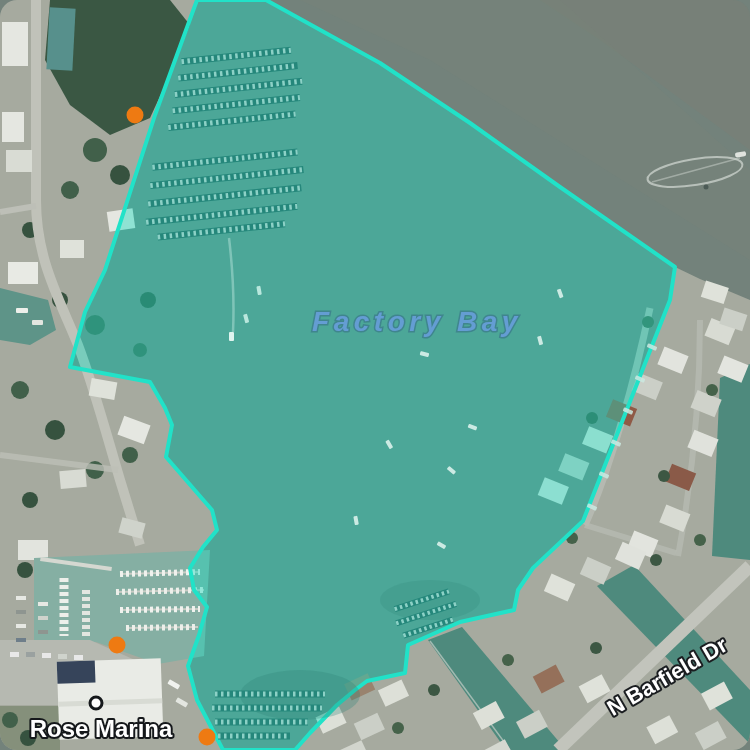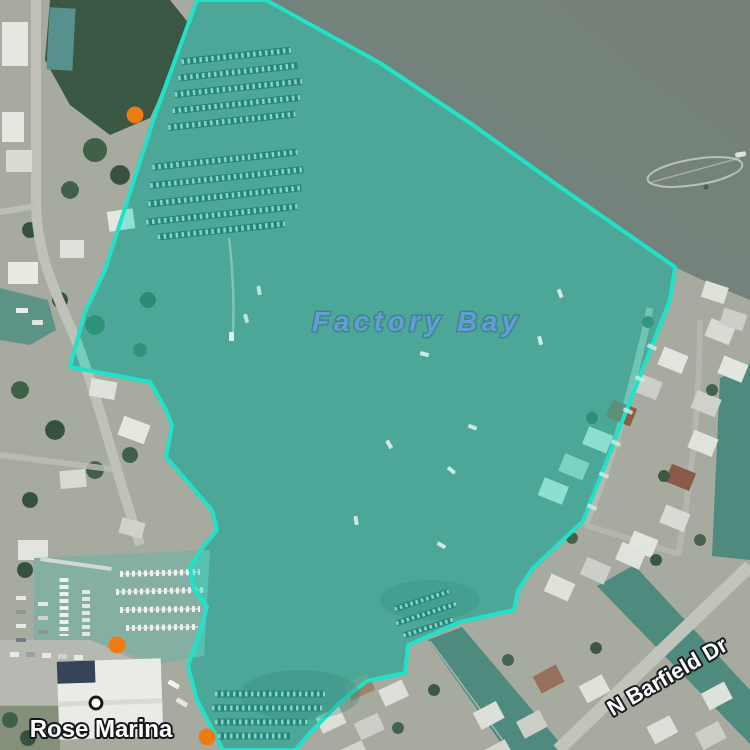--- a/index.html
+++ b/index.html
@@ -1,17 +1,17 @@
 <!DOCTYPE html>
 <html><head>
 <meta charset="utf-8">
 <style>
   html,body{margin:0;padding:0;background:#73827B;}
   #stage{position:relative;width:750px;height:750px;overflow:hidden;
-         font-family:"Liberation Sans", sans-serif;}
+         font-family:"Liberation Sans", sans-serif;border-radius:17px;}
   svg{display:block;}
   text{font-family:"Liberation Sans", sans-serif;}
   .water-label{font-style:italic;font-size:28px;font-weight:bold;letter-spacing:4.5px;
                paint-order:stroke;stroke:#2A4E7E;stroke-opacity:.38;stroke-width:3px;}
   .place-label{font-size:24px;font-weight:bold;paint-order:stroke;stroke:#15181B;
                stroke-width:4px;stroke-linejoin:round;}
   .road-label{font-size:22px;font-weight:bold;paint-order:stroke;stroke:#1A1D20;
               stroke-width:4px;stroke-linejoin:round;}
 </style>
 </head>

